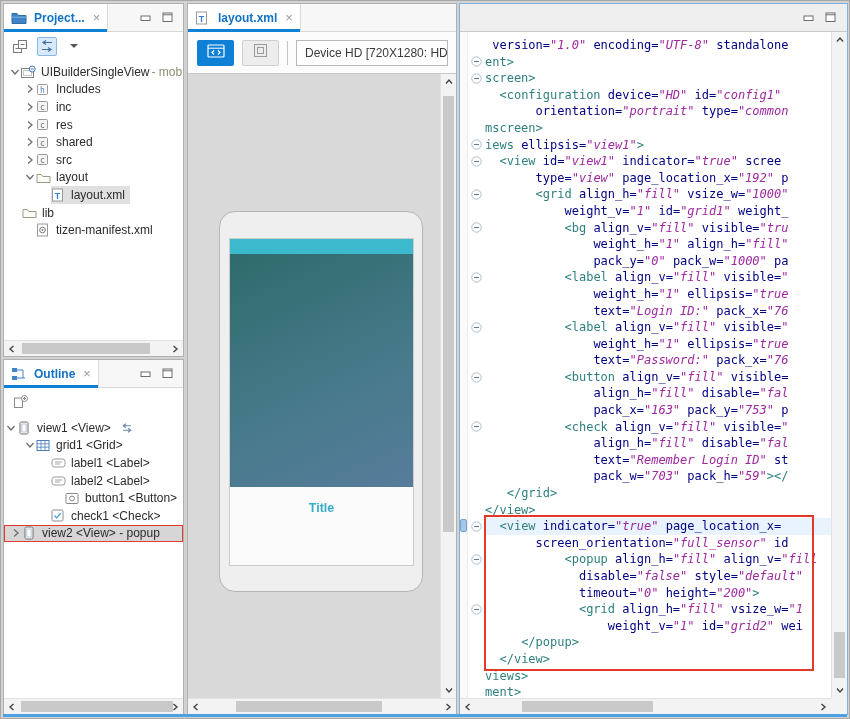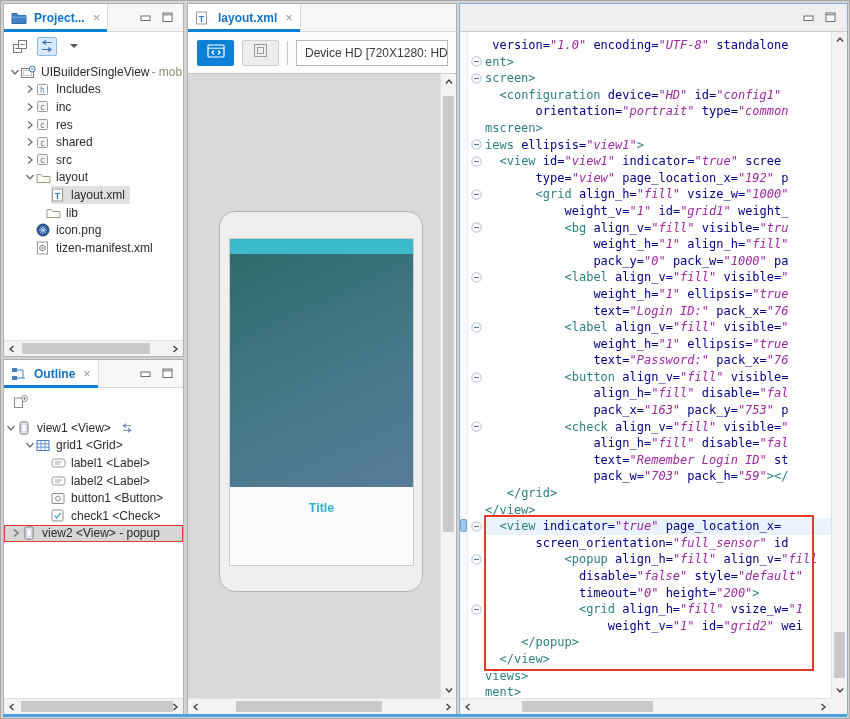--- a/index.html
+++ b/index.html
@@ -247,41 +247,29 @@
           <span class="rowwrap selgray">
             <span class="ticon">
               <svg width="13" height="14" viewBox="0 0 13 14">
                 <rect x="1.5" y="1" width="10" height="12" fill="#fff" stroke="#9a9a9a"></rect>
                 <text x="6.5" y="10.5" font-size="9" font-weight="bold" fill="#2f7ed8" text-anchor="middle">T</text>
               </svg>
             </span>
             <span class="tlabel">layout.xml</span>
           </span>
         </div>
-        <div class="trow" style="padding-left: 29px;">
+        <div class="trow" style="padding-left: 5px;">
           <span class="exp"></span>
           <span class="rowwrap">
             <span class="ticon">
               <svg width="15" height="13" viewBox="0 0 15 13">
                 <path d="M1,3.5 h4.2 l1.6,2 H14 V11.5 H1 Z" fill="#fdfcf4" stroke="#9a9a8a"></path>
               </svg>
             </span>
             <span class="tlabel">lib</span>
-          </span>
-        </div>
-        <div class="trow" style="padding-left: 19px;">
-          <span class="exp"></span>
-          <span class="rowwrap">
-            <span class="ticon">
-              <svg width="14" height="14" viewBox="0 0 14 14">
-                <circle cx="7" cy="7" r="6" fill="#2b5c9e" stroke="#1d4476"></circle>
-                <path d="M7,3 v8 M3,7 h8 M4.2,4.2 l5.6,5.6 M9.8,4.2 l-5.6,5.6" stroke="#bcd6f2" stroke-width="1"></path>
-              </svg>
-            </span>
-            <span class="tlabel">icon.png</span>
           </span>
         </div>
         <div class="trow" style="padding-left: 19px;">
           <span class="exp"></span>
           <span class="rowwrap">
             <span class="ticon">
               <svg width="13" height="14" viewBox="0 0 13 14">
                 <rect x="1.5" y="1" width="10" height="12" fill="#fff" stroke="#9a9a9a"></rect>
                 <circle cx="6.5" cy="7" r="2.8" fill="none" stroke="#777"></circle>
                 <circle cx="6.5" cy="7" r="0.9" fill="#777"></circle>
@@ -394,21 +382,21 @@
           <span class="rowwrap">
             <span class="ticon">
               <svg width="15" height="12" viewBox="0 0 15 12">
                 <rect x="1" y="2" width="13" height="8" rx="2.5" fill="#fff" stroke="#9a9a9a"></rect>
                 <path d="M4,5 h7 M4,7 h5" stroke="#9a9a9a" stroke-width="0.9"></path>
               </svg>
             </span>
             <span class="tlabel">label2 &lt;Label&gt;</span>
           </span>
         </div>
-        <div class="trow" style="padding-left: 34px;">
+        <div class="trow" style="padding-left: 48px;">
           <span class="exp"></span>
           <span class="rowwrap">
             <span class="ticon">
               <svg width="14" height="13" viewBox="0 0 14 13">
                 <rect x="1" y="1.5" width="12" height="10" rx="1" fill="#fff" stroke="#8a8a8a"></rect>
                 <circle cx="7" cy="6.5" r="2.4" fill="none" stroke="#8a8a8a"></circle>
               </svg>
             </span>
             <span class="tlabel">button1 &lt;Button&gt;</span>
           </span>

